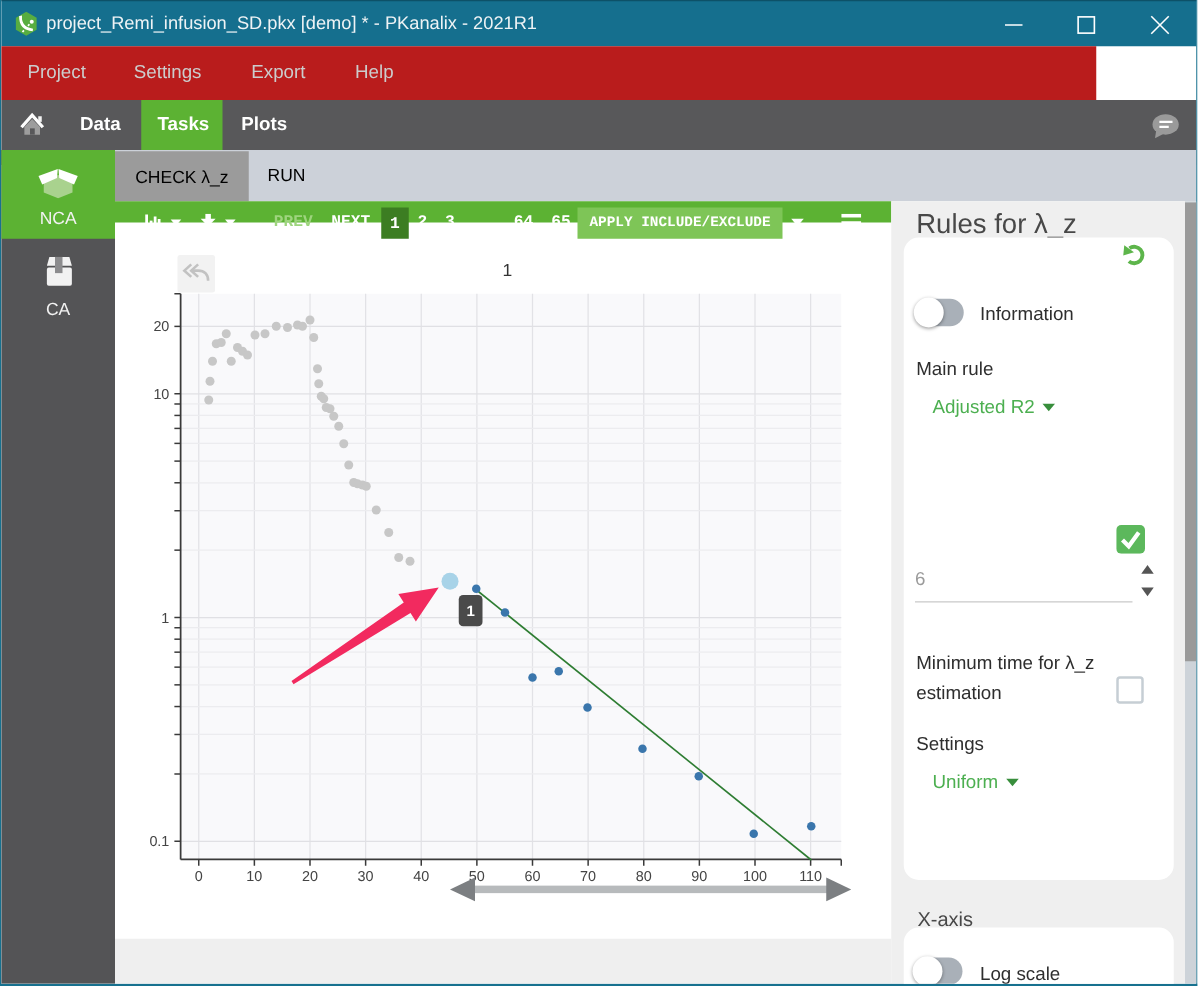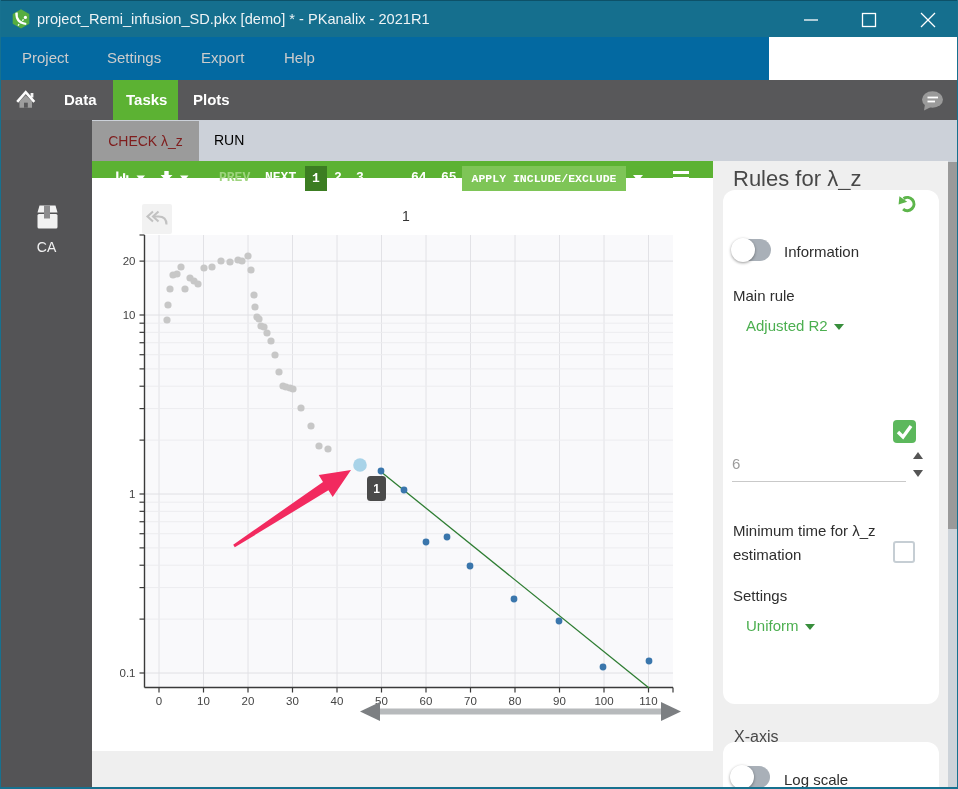--- a/index.html
+++ b/index.html
@@ -5,33 +5,33 @@
 * { margin:0; padding:0; box-sizing:border-box; }
 html,body { width:958px; height:789px; overflow:hidden; font-family:"Liberation Sans", sans-serif; }
 #win { position:relative; width:958px; height:789px; background:#fff; overflow:hidden;
        border-left:1px solid #17718f; border-right:1px solid #17718f; border-bottom:2px solid #17718f; }
 .abs { position:absolute; }
 
 
 #titlebar { left:0; top:0; width:958px; height:37px; background:#156f8e; border-top:1px solid #0d5168;padding-left:24px; }
 #title { left:36px; top:10px; font-size:14.6px; color:#eef3f5; }
 
-#menubar { left:0; top:37px; width:768px; height:43px; background:#0369a1; }
+#menubar { left:0; top:37px; width:876px; height:43px; background:#b91c1c; }
 .menuitem { top:12px; font-size:15px; color:#cccccc; }
 
 #tabbar { left:0; top:80px; width:956px; height:52px; background:#58585a; }
 .tabtxt { top:11px; font-size:15px; font-weight:bold; color:#fff; }
 #tasks-tab { left:112px; top:0; width:65px; height:40px; background:#5cb233; }
 
 #sidebar { left:0; top:120px; width:91px; height:667px; background:#545456; }
 #nca { left:0; top:0; width:91px; height:71px; background:#5cb233; }
 .sbtxt { width:91px; text-align:center; font-size:14px; color:#f2f2f2; }
 
 #subtabs { left:91px; top:120px; width:865px; height:41px; background:#ccd1d9; }
-#checktab { left:0; top:1px; width:107px; height:40px; background:#9b9b9b; color:#7f1d1d; font-size:14px; text-align:center; line-height:40px; }
+#checktab { left:0; top:1px; width:107px; height:40px; background:#9b9b9b; color:#000000; font-size:14px; text-align:center; line-height:40px; }
 #runtab { left:122px; top:0; width:60px; height:41px; color:#000000; font-size:14px; line-height:41px; }
 
 #toolbar { left:91px; top:161px; width:621px; height:17px; background:#5cb233;font-family:Liberation Mono, monospace; }
 .pg { top:9px; font-size:13px; font-weight:bold; color:#fff; }
 #pg1 { left:213px; top:5px; width:22px; height:25px; background:#3c7d22; text-align:center; line-height:25px; }
 #applybtn { left:370px; top:5px; width:164px; height:25px; background:#7ec557; color:#fff; font-weight:bold; font-size:11.5px; text-align:center; line-height:25px; }
 
 #rpanel { left:712px; top:161px; width:235px; height:626px; background:#efefef; }
 #rtitle { left:20px; top:5px; font-size:22px; color:#484848; }
 .card { background:#fff; border-radius:12px;text-align:right; }
@@ -88,20 +88,28 @@
     <div class="abs tabtxt" style="left:192px">Plots</div>
 
     <svg class="abs" style="left:920px;top:11px" width="23" height="20" viewBox="0 0 23 20">
       <ellipse cx="11.5" cy="8.5" rx="10.5" ry="8.2" fill="#9a9a9a"></ellipse>
       <polygon points="4,13 10,16 3,19.5" fill="#9a9a9a"></polygon>
       <line x1="6.5" y1="6.5" x2="17" y2="6.5" stroke="#fff" stroke-width="1.8"></line>
       <line x1="6.5" y1="10.5" x2="14" y2="10.5" stroke="#fff" stroke-width="1.8"></line>
     </svg>
   </div>
   <div id="sidebar" class="abs">
+    <div id="nca" class="abs">
+      <svg class="abs" style="left:28px;top:12px" width="35" height="27" viewBox="0 0 35 27">
+        <polygon points="6,13 17.5,8 29,13 29,22 17.5,26.5 6,22" fill="#a9d28e"></polygon>
+        <polygon points="17.2,3.2 1.8,8.8 4.8,15.6 16.6,10.4" fill="#fff"></polygon>
+        <polygon points="17.8,3.2 33.2,8.8 30.2,15.6 18.4,10.4" fill="#fff"></polygon>
+      </svg>
+      <div class="abs sbtxt" style="top:46px">NCA</div>
+    </div>
     <svg class="abs" style="left:35px;top:85px" width="23" height="24" viewBox="0 0 23 24">
       <polygon points="3.5,0.5 19.5,0.5 21.5,7.5 1.5,7.5" fill="#f2f2f2"></polygon>
       <rect x="1.5" y="9" width="20" height="14.5" rx="1.5" fill="#f2f2f2"></rect>
       <rect x="8" y="0.5" width="6" height="13" fill="#8c8c8e"></rect>
     </svg>
     <div class="abs sbtxt" style="top:119px">CA</div>
   </div>
   <div id="subtabs" class="abs">
     <div id="checktab" class="abs">CHECK λ_z</div>
     <div id="runtab" class="abs">RUN</div>

